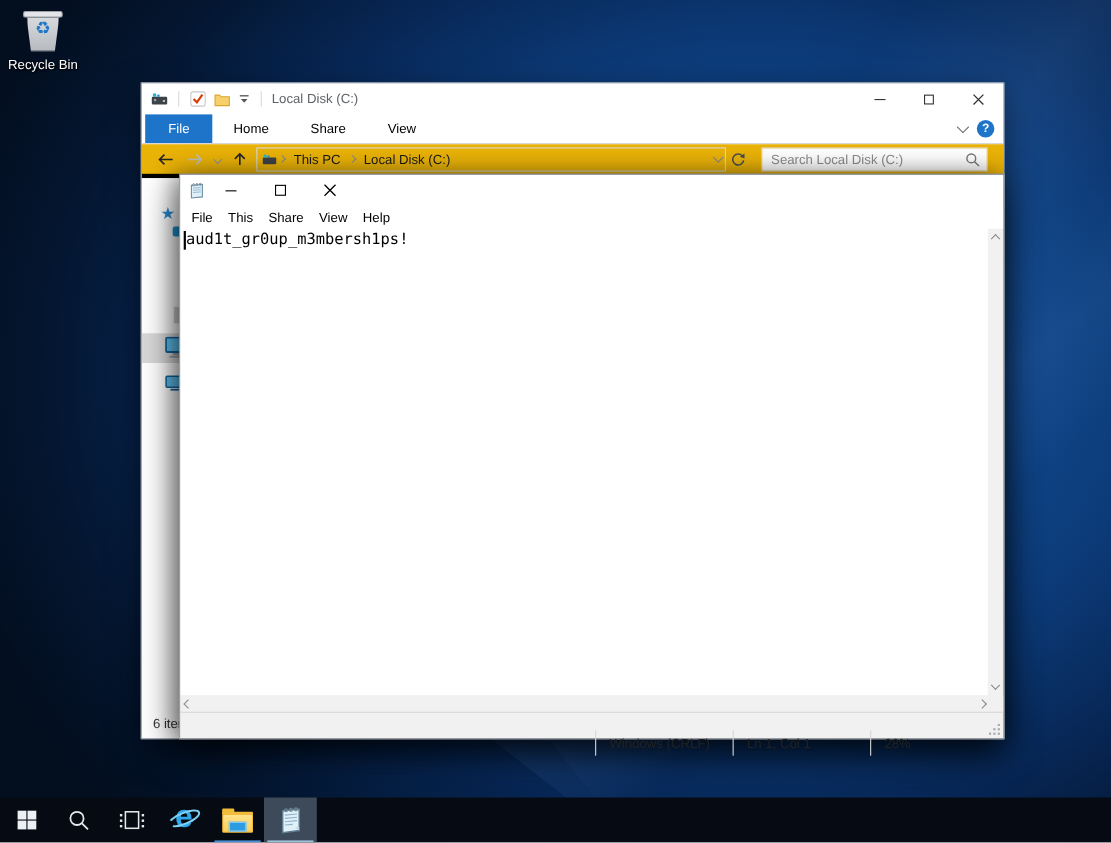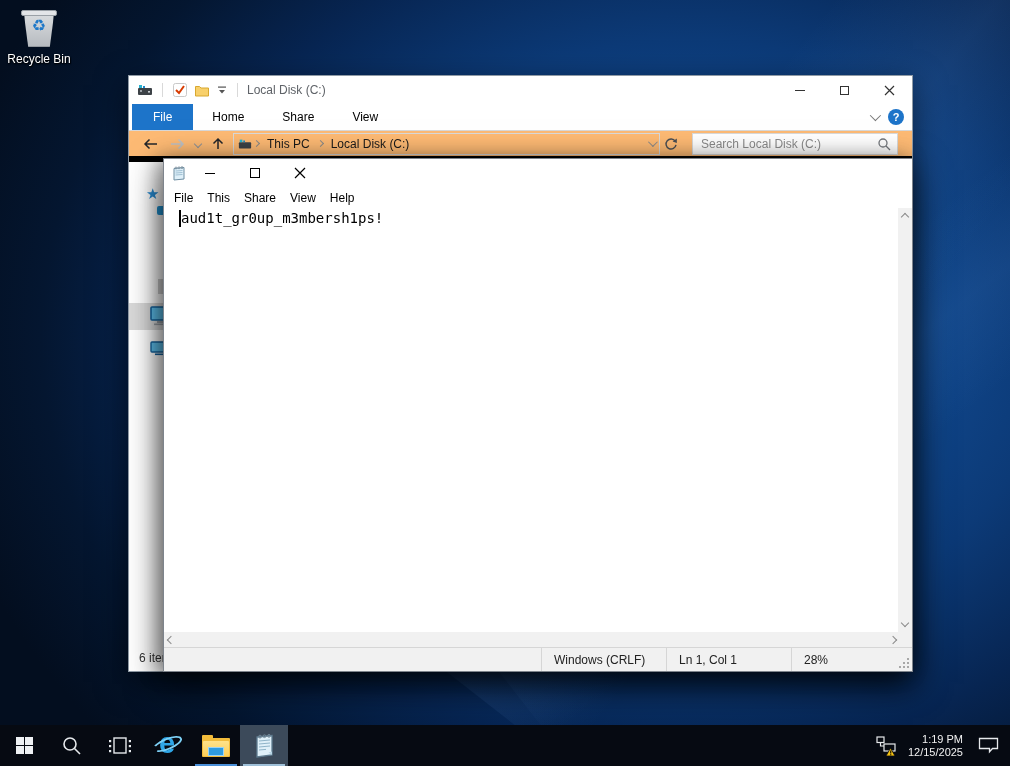--- a/index.html
+++ b/index.html
@@ -50,21 +50,21 @@
   .ex-caption { display:flex; height:100%; }
 
   .ex-tabs { height:27px; display:flex; align-items:stretch; border-bottom:1px solid #d8d8d8; background:#fff; position:relative; }
   .tab { display:flex; align-items:center; padding:0 19px; font-size:12px; color:#000000; }
   .tab.file { background:#1d74c9; color:#fff; margin-left:3px; padding:0 21px; }
   .ex-tabs-right { position:absolute; right:8px; top:0; height:100%; display:flex; align-items:center; gap:10px; }
   .chev-collapse { width:8px; height:8px; border-right:1.3px solid #777; border-bottom:1.3px solid #777; transform:rotate(45deg) translateY(-2px); }
   .help-circle { width:16px; height:16px; border-radius:50%; background:#1d74c9; color:#fff; font-size:11px; font-weight:bold;
                  display:flex; align-items:center; justify-content:center; }
 
-  .ex-nav { height:31px; display:flex; align-items:center; padding:0 14px 0 12px; border-bottom:6px solid #000000; background:#fdba74; gap:2px; }
+  .ex-nav { height:31px; display:flex; align-items:center; padding:0 14px 0 12px; border-bottom:4px solid #000000; background:#eab308; gap:2px; }
   .navbtn { display:flex; align-items:center; justify-content:center; }
   .crumb-bar { flex:1 1 auto; height:22px; border:1px solid #d9d9d9; margin:0 2px 0 6px; display:flex; align-items:center; padding:0 4px; min-width:0; }
   .crumb { font-size:12px; color:#1a1a1a; padding:0 6px; white-space:nowrap; }
   .crumb-chev { width:5px; height:5px; border-right:1.2px solid #8a8a8a; border-bottom:1.2px solid #8a8a8a; transform:rotate(-45deg); margin:0 2px; }
   .crumb-dd { margin-left:auto; width:7px; height:7px; border-right:1.3px solid #8a8a8a; border-bottom:1.3px solid #8a8a8a; transform:rotate(45deg) translateY(-2px); }
   .search-box { position:relative; width:206px; height:22px; border:1px solid #d9d9d9; margin-left:12px; flex:0 0 auto; flex-shrink:0; }
   .search-box input { width:100%; height:100%; border:0; outline:none; font-size:12px; padding:0 24px 0 8px; font-family:"Liberation Sans",sans-serif; color:#444; }
   .search-box input::placeholder { color:#8c8c8c; opacity:1; }
   .search-mag { position:absolute; right:6px; top:3px; }
 
@@ -80,34 +80,34 @@
 
   
   .notepad { left:163px; top:158px; width:750px; height:514px; border:1px solid #7e848c;
              box-shadow:-6px 0 18px rgba(0,0,0,.35), 0 12px 34px rgba(0,0,0,.6); z-index:2;
              display:flex; flex-direction:column; }
   .np-titlebar { height:28px; display:flex; align-items:center; padding-left:7px; background:#fff; flex:0 0 auto; }
   .np-title { font-size:12px; color:#000; margin-left:6px; flex:1 1 auto; }
   .np-caption { display:flex; height:100%; }
   .np-menubar { height:21px; display:flex; align-items:center; padding-left:3px; background:#fff; flex:0 0 auto; }
   .menu-item { font-size:12px; color:#000; padding:0 7px; }
-  .np-main { flex:1 1 auto; display:flex; min-height:0;margin-left:12px; }
+  .np-main { flex:1 1 auto; display:flex; min-height:0; }
   .np-textarea { flex:1 1 auto; position:relative; background:#fff; overflow:hidden; }
   .np-text { position:absolute; left:5px; top:2px; font-family:"DejaVu Sans Mono", monospace; font-size:14px; color:#000; white-space:pre; }
   .np-caret { position:absolute; left:3px; top:2px; width:1.5px; height:17px; background:#000; }
   .vscroll { flex:0 0 14px; background:#f1f1f1; position:relative; }
   .hscroll { height:15px; background:#f1f1f1; display:flex; align-items:center; justify-content:space-between; padding:0 4px; flex:0 0 auto; position:relative; }
   .hscroll .corner { position:absolute; right:0; top:0; width:14px; height:15px; background:#f1f1f1; }
   .chev { width:6px; height:6px; border-right:1.4px solid #8a8a8a; border-bottom:1.4px solid #8a8a8a; }
   .chev.up    { transform:rotate(-135deg); position:absolute; left:4px; top:6px; }
   .chev.down  { transform:rotate(45deg);  position:absolute; left:4px; bottom:6px; }
   .chev.left  { transform:rotate(135deg); }
   .chev.right { transform:rotate(-45deg); margin-right:12px; }
   .np-statusbar { height:24px; background:#f1f1f1; border-top:1px solid #d6d6d6; position:relative; font-size:12px; color:#222; flex:0 0 auto; }
-  .sb-cell { position:absolute; top:0; height:100%; display:flex; align-items:center; padding-left:12px; border-left:1px solid #d6d6d6; }
+  .sb-cell { position:absolute; top:16px; height:100%; display:flex; align-items:center; padding-left:12px; border-left:1px solid #d6d6d6; }
   .sb-1 { left:377px; width:125px; }
   .sb-2 { left:502px; width:125px; }
   .sb-3 { left:627px; width:108px; }
   .grip { position:absolute; right:2px; bottom:2px; }
 
   
   .taskbar { position:absolute; left:0; top:725px; width:1010px; height:41px; background:#060a12; z-index:5; display:flex; align-items:stretch; }
   .tb-btn { width:48px; display:flex; align-items:center; justify-content:center; position:relative; }
   .tb-btn .underline { position:absolute; bottom:0; left:3px; right:3px; height:2px; }
   .tb-notepad { background:#3c4a5a; }
@@ -368,31 +368,14 @@
         <path d="M5 5 L20 3.5 L20 23 L5 25 Z" fill="#dff0f9" stroke="#5f7c90" stroke-width="1.3"></path>
         <path d="M7 9 L18 8 M7 12 L18 11 M7 15 L18 14 M7 18 L14 17.4" stroke="#8fb4c9" stroke-width="1"></path>
         <circle cx="8" cy="4.6" r="1.4" fill="none" stroke="#6f8494" stroke-width="1"></circle>
         <circle cx="12.5" cy="4.2" r="1.4" fill="none" stroke="#6f8494" stroke-width="1"></circle>
         <circle cx="17" cy="3.8" r="1.4" fill="none" stroke="#6f8494" stroke-width="1"></circle>
         <path d="M20 23 L16.5 20.5 L20 19.5 Z" fill="#b8d6e6"></path>
       </svg>
       <div class="underline" style="background:#9fc0d8;"></div>
     </div>
 
-    <div class="tray">
-      <svg width="25" height="22" viewBox="0 0 25 22">
-        <rect x="2" y="2" width="7" height="5.5" fill="none" stroke="#e6e9ec" stroke-width="1.2"></rect>
-        <rect x="9" y="9" width="11" height="7" fill="none" stroke="#e6e9ec" stroke-width="1.2"></rect>
-        <path d="M5.5 7.5 V11 H9" fill="none" stroke="#e6e9ec" stroke-width="1.2"></path>
-        <path d="M11 21 L15.5 13 L20 21 Z" fill="#f5c211" stroke="#0a0d13" stroke-width="0.8"></path>
-        <rect x="15" y="15.5" width="1.4" height="3" fill="#3a2c00"></rect>
-          <rect x="15" y="19.2" width="1.4" height="1.2" fill="#3a2c00"></rect>
-      </svg>
-      <div class="clock">
-        <div>1:19 PM</div>
-        <div>12/15/2025</div>
-      </div>
-      <svg width="23" height="19" viewBox="0 0 23 19" style="margin-left:6px;">
-        <path d="M2.5 2.5 H20.5 V12.5 H15.5 L12.5 15.8 V12.5 H2.5 Z" fill="none" stroke="#e6e9ec" stroke-width="1.3"></path>
-      </svg>
-    </div>
   </div>
 </div>
 
 </body></html>

